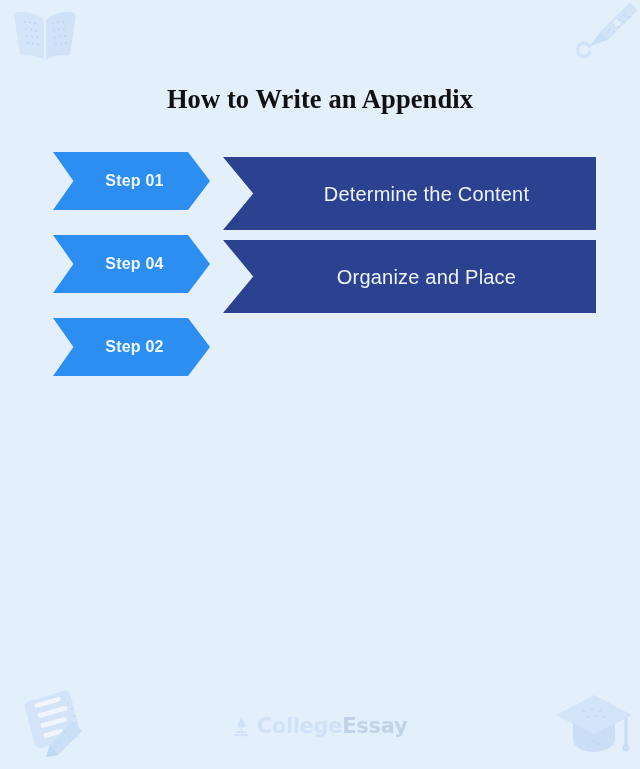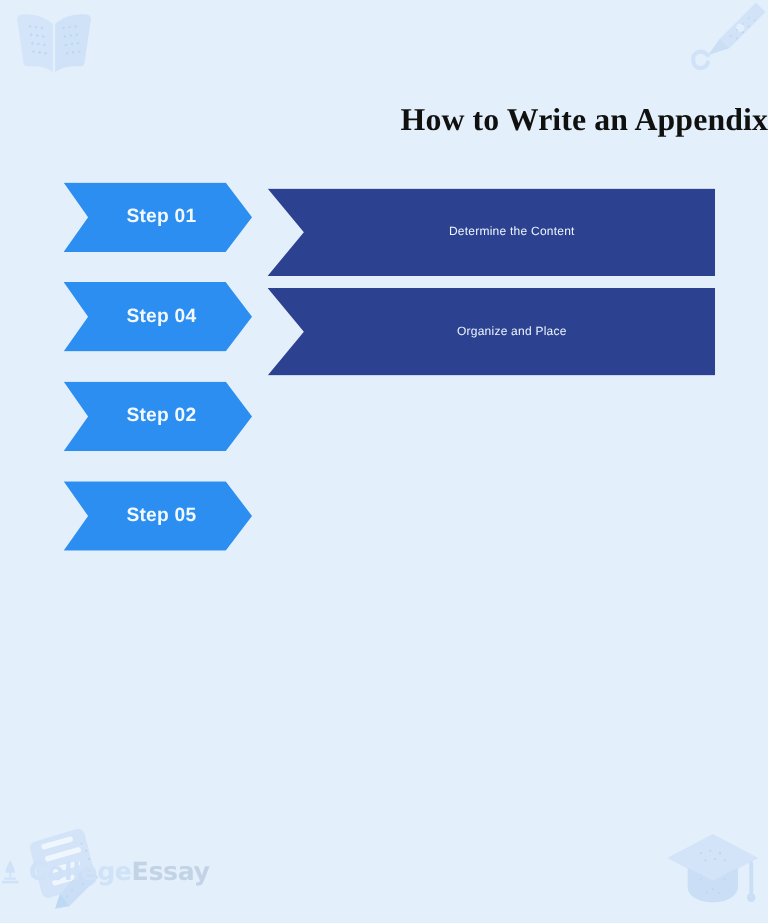--- a/index.html
+++ b/index.html
@@ -17,21 +17,21 @@
   .deco{ position:absolute; opacity:1; pointer-events:none; }
   #deco-book      { left:8px;   top:6px;    width:74px; height:62px; }
   #deco-pen       { right:2px;  top:0px;    width:68px; height:68px; }
   #deco-documents { left:10px;  bottom:6px; width:78px; height:78px; }
   #deco-cap       { right:6px;  bottom:8px; width:80px; height:72px; }
 
   
   #page-title{
     position:absolute;
     top:84px; left:0; width:100%;
-    text-align:right;
+    text-align:center;
     font-family:"Liberation Serif", serif;
     font-weight:bold;
     font-size:26.5px;
     color:#10100f;
     letter-spacing:.1px;
   }
 
   
   #steps{
     position:absolute;
@@ -51,21 +51,21 @@
     background:#2c4291;
     -webkit-clip-path: polygon(0% 0%, 100% 0%, 100% 100%, 0% 100%, 8.1% 50%);
     clip-path: polygon(0% 0%, 100% 0%, 100% 100%, 0% 100%, 8.1% 50%);
     display:flex;
     align-items:center;
     justify-content:center;
     padding-left:34px;
   }
   .banner-label{
     color:#eef4fd;
-    font-size:10px;
+    font-size:20px;
     font-weight:400;
     letter-spacing:.2px;
     text-align:center;
     line-height:1.1;
   }
 
   
   .ribbon{
     position:absolute;
     left:53px; top:0px;
@@ -84,20 +84,21 @@
     letter-spacing:.2px;
     padding-left:6px;
   }
 
   
   #footer-logo{
     position:absolute;
     left:0; bottom:31px; width:100%;
     display:flex;
     align-items:center;
+    justify-content:center;
     gap:7px;
   }
   #logo-nib-icon{ width:17px; height:21px; display:block; }
   .logo-text{
     font-family:"DejaVu Sans", sans-serif;
     font-size:21px;
     letter-spacing:-.3px;
   }
   #logo-college{ color:#cfe2f8; font-weight:bold; }
   #logo-essay  { color:#c3d3e6; font-weight:bold; }
@@ -226,23 +227,20 @@
   </div>
 
 
   <div class="step-row">
     <div class="ribbon">
       <span class="ribbon-label">Step 02</span>
     </div>
   </div>
 
   <div class="step-row">
-    <div class="ribbon">
-      <span class="ribbon-label">Step 05</span>
-    </div>
   </div>
 
 </div>
 
 <div id="footer-logo">
   <span>
     <svg id="logo-nib-icon" viewBox="0 0 17 21" aria-hidden="true">
       <path d="M8.5 0.8 C6.2 4.4 4.6 8 4.6 11.2 L12.4 11.2 C12.4 8 10.8 4.4 8.5 0.8 Z" fill="#cfe2f8"></path>
       <rect x="7.7" y="10.2" width="1.6" height="5.2" fill="#cfe2f8"></rect>
       <rect x="3.4" y="15.2" width="10.2" height="1.9" rx=".5" fill="#cfe2f8"></rect>

